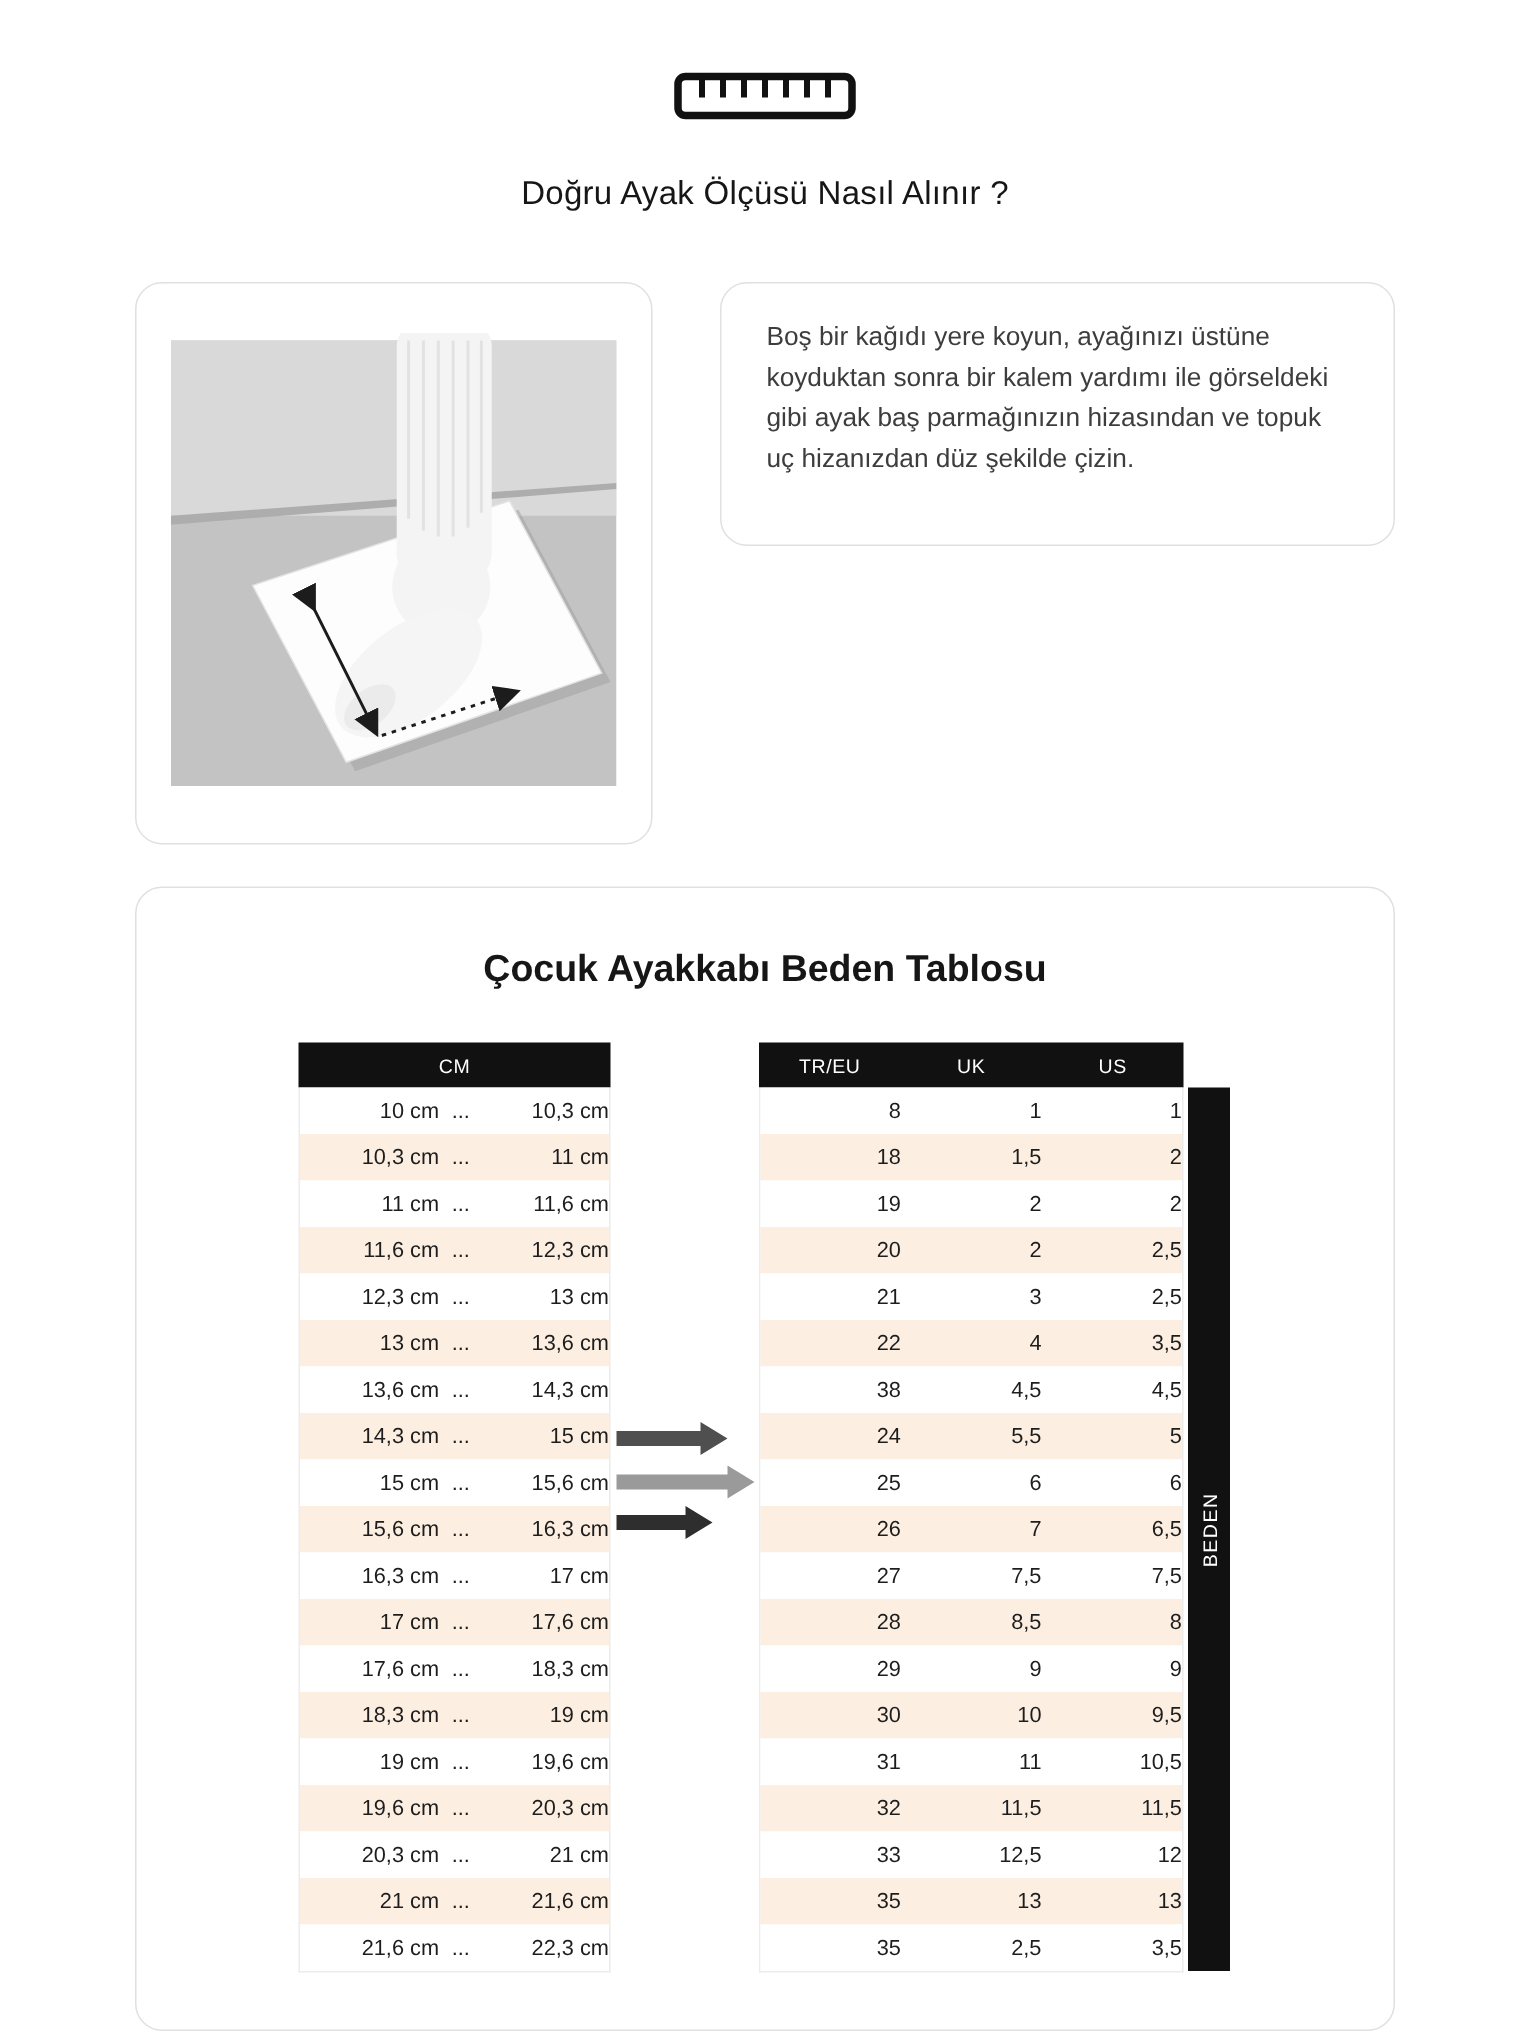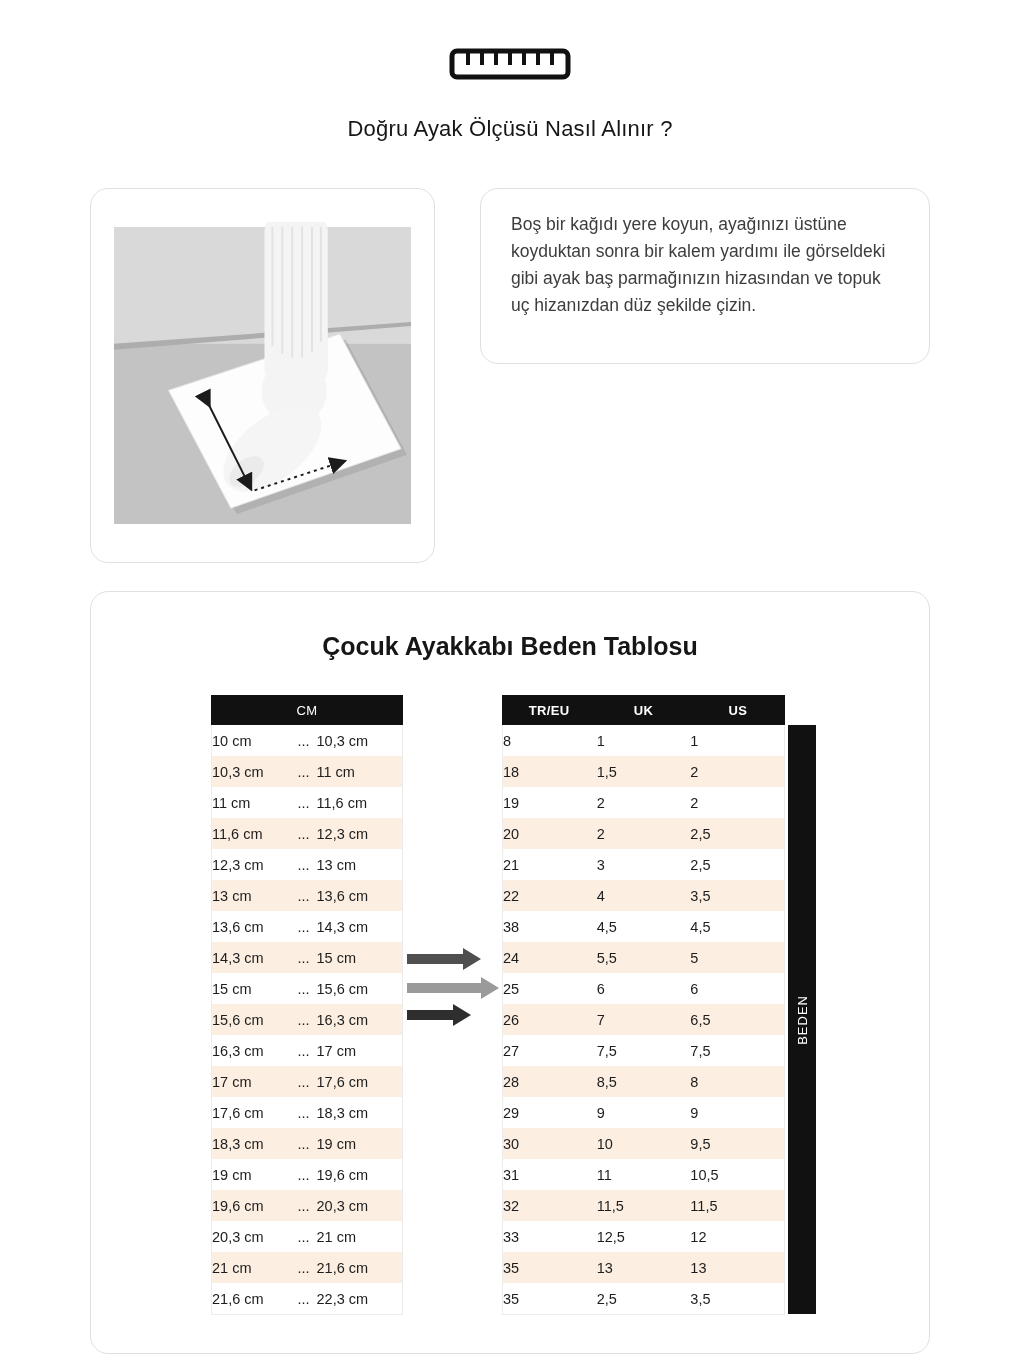--- a/index.html
+++ b/index.html
@@ -48,26 +48,26 @@
     margin:0;text-align:center;font-size:25px;font-weight:bold;color:#161616;
   }
   .tables-wrap{
     margin-top:34px;padding-left:108px;display:flex;align-items:flex-start;
   }
   .thead{
     height:30px;background:var(--table_header_bg,#111111);color:#fff;
     display:flex;align-items:center;justify-content:center;
     font-size:13px;letter-spacing:.4px;
   }
-  .thead-grid{display:grid;grid-template-columns:repeat(3,1fr);font-weight:bold;}
+  .thead-grid{display:grid;grid-template-columns:repeat(3,1fr);}
   .thead-grid span{display:flex;align-items:center;justify-content:center;height:100%;}
-  .cm-table{width:192px;flex:none;margin-left:12px;}
+  .cm-table{width:208px;flex:none;}
   .size-table{width:283px;flex:none;}
   .tbody{border:1px solid #ececec;border-top:none;}
-  .trow{height:31px;display:grid;align-items:center;text-align:left;
+  .trow{height:31px;display:grid;align-items:center;text-align:right;
     font-size:14.5px;color:#1d1d1d;background:#fff;}
   .trow.alt{background:var(--row_alt,#fcefe2);}
   .cm-row{grid-template-columns:45% 10% 45%;}
   .intl-row{grid-template-columns:repeat(3,1fr);}
   .tcell{white-space:nowrap;}
 
   
   .spacer{width:99px;flex:none;position:relative;height:619px;}
   .arrows-svg{position:absolute;left:0;top:252px;}
 

